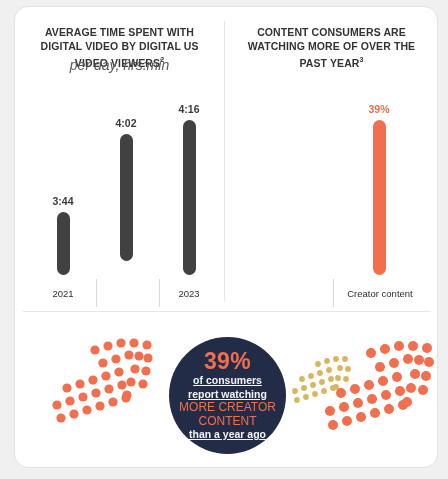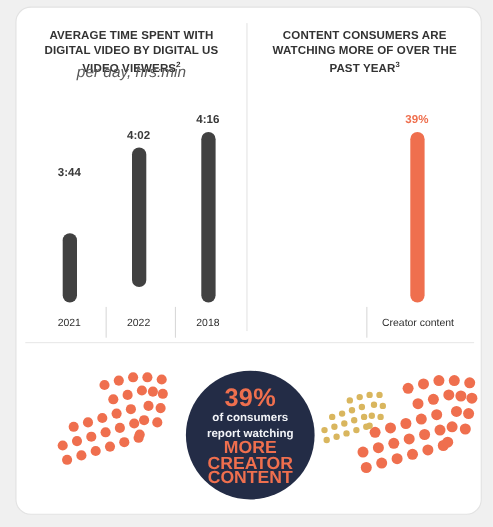--- a/index.html
+++ b/index.html
@@ -85,24 +85,24 @@
     background: #232c46;
     display: flex; flex-direction: column;
     align-items: center; justify-content: center;
     text-align: center; z-index: 5;
   }
   .circle .big {
     font-size: 23px; font-weight: bold; color: #ef6f4e;
     line-height: 25px; letter-spacing: .3px;
   }
   .circle .l1, .circle .l2, .circle .l4 {
-    font-size: 10.5px; font-weight: bold; color: #f2f4f8; line-height: 13.5px;
+    font-size: 10.5px; font-weight: bold; color: #f2f4f8; line-height: 13.5px; text-decoration: underline;
   }
   .circle .l3a, .circle .l3b {
-    font-size: 16px; font-weight: bold; color: #ef6f4e; line-height: 13.5px;
+    font-size: 12px; font-weight: normal; color: #ef6f4e; line-height: 13.5px;
   }
 
   .arrow { position: absolute; }
   .arrow svg { display: block; }
   .arrow-left  { left: 36px;  top: 20px; }
   .arrow-mid   { left: 276px; top: 36px; z-index: 1; }
   .arrow-right { left: 308px; top: 18px; }
 </style>
 </head>
 <body>
@@ -111,40 +111,39 @@
 
   <div class="panels">
 
     <div class="panel panel-left">
       <div class="headline">
         <span>AVERAGE TIME SPENT WITH DIGITAL VIDEO BY DIGITAL US VIDEO VIEWERS</span><sup>2</sup>
       </div>
       <div class="subline">per day, hrs:min</div>
 
       <div class="plot">
-        <div class="bar-col" style="left:18px;gap:44px;">
+        <div class="bar-col" style="left:18px;">
           <div class="bar-value">3:44</div>
           <div class="bar" style="height:63px;background:#414141;"></div>
         </div>
         <div class="bar-col" style="left:81px;justify-content:center;">
           <div class="bar-value">4:02</div>
           <div class="bar" style="height:127px;background:#414141;"></div>
         </div>
         <div class="bar-col" style="left:144px;">
           <div class="bar-value">4:16</div>
           <div class="bar" style="height:168px;background:#414141;"></div>
         </div>
       </div>
 
       <div class="axis">
         <div class="axis-cell" style="left:18px;">2021</div>
         <div class="axis-tick" style="left:81px;"></div>
-        <div class="axis-cell" style="left:81px;">2022</div>
         <div class="axis-tick" style="left:144px;"></div>
-        <div class="axis-cell" style="left:144px;">2018</div>
+        <div class="axis-cell" style="left:144px;">2023</div>
       </div>
     </div>
 
     <div class="panel panel-right">
       <div class="headline">
         <span>CONTENT CONSUMERS ARE WATCHING MORE OF OVER THE PAST YEAR</span><sup>3</sup>
       </div>
 
       <div class="plot">
         <div class="bar-col" style="left:124px;">
@@ -273,16 +272,17 @@
         </g>
       </svg>
     </div>
 
     <div class="circle">
       <div class="big">39%</div>
       <div class="l1">of consumers</div>
       <div class="l2">report watching</div>
       <div class="l3a">MORE CREATOR</div>
       <div class="l3b">CONTENT</div>
+      <div class="l4">than a year ago</div>
     </div>
 
   </div>
 </div>
 
 </body></html>

